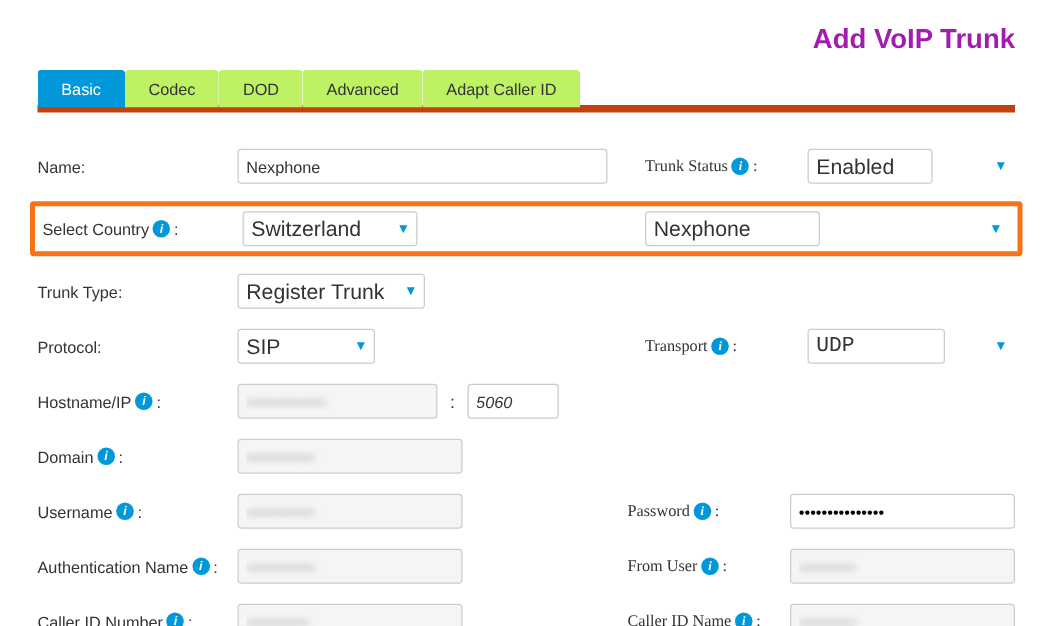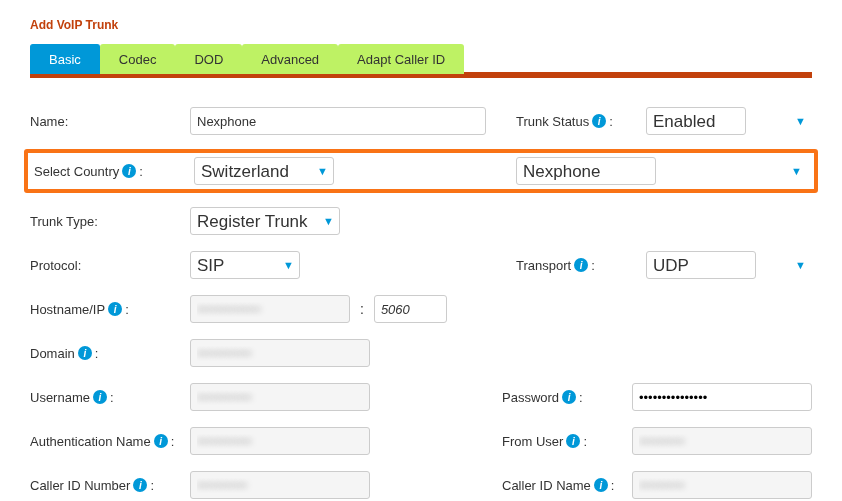--- a/index.html
+++ b/index.html
@@ -8,24 +8,24 @@
       font-size: 13px;
       background: #fff;
       color: #333;
       width: 842px;
       min-height: 501px;
     }
     .page-wrapper {
       padding: 18px 30px 20px 30px;
     }
     .page-title {
-      text-align: left;
-      font-size: 12px;
+      text-align: right;
+      font-size: 22px;
       font-weight: bold;
-      color: #c2410c;
+      color: #a21caf;
       margin-bottom: 12px;
     }
     .tabs {
       display: flex;
       border-bottom: 6px solid #c2410c;
       margin-bottom: 27px;
     }
     .tab {
       padding: 7px 18px;
       cursor: pointer;
@@ -80,20 +80,21 @@
       margin-left: 30px;
     }
     .right-label {
       width: 130px;
       min-width: 130px;
       color: #333;
       font-size: 13px;
       display: flex;
       align-items: center;
       gap: 3px;
+      font-family: Liberation Serif, serif;
     }
     .right-input {
       flex: 1;
     }
     input[type="text"] {
       height: 28px;
       border: 1px solid #ccc;
       border-radius: 3px;
       padding: 0 6px;
       font-size: 13px;
@@ -256,21 +257,21 @@
           <span class="select-arrow">▼</span>
         </div>
       </div>
       <div class="right-group">
         <div class="right-label">
           <span>Transport</span>
           <span class="info-icon">i</span>
           <span>:</span>
         </div>
         <div class="right-input select-wrapper">
-          <select style="min-width:110px;">
+          <select style="min-width:110px;font-family:Liberation Mono, monospace;">
             <option>UDP</option>
             <option>TCP</option>
             <option>TLS</option>
           </select>
           <span class="select-arrow">▼</span>
         </div>
       </div>
     </div>
 
     <div class="form-row">

